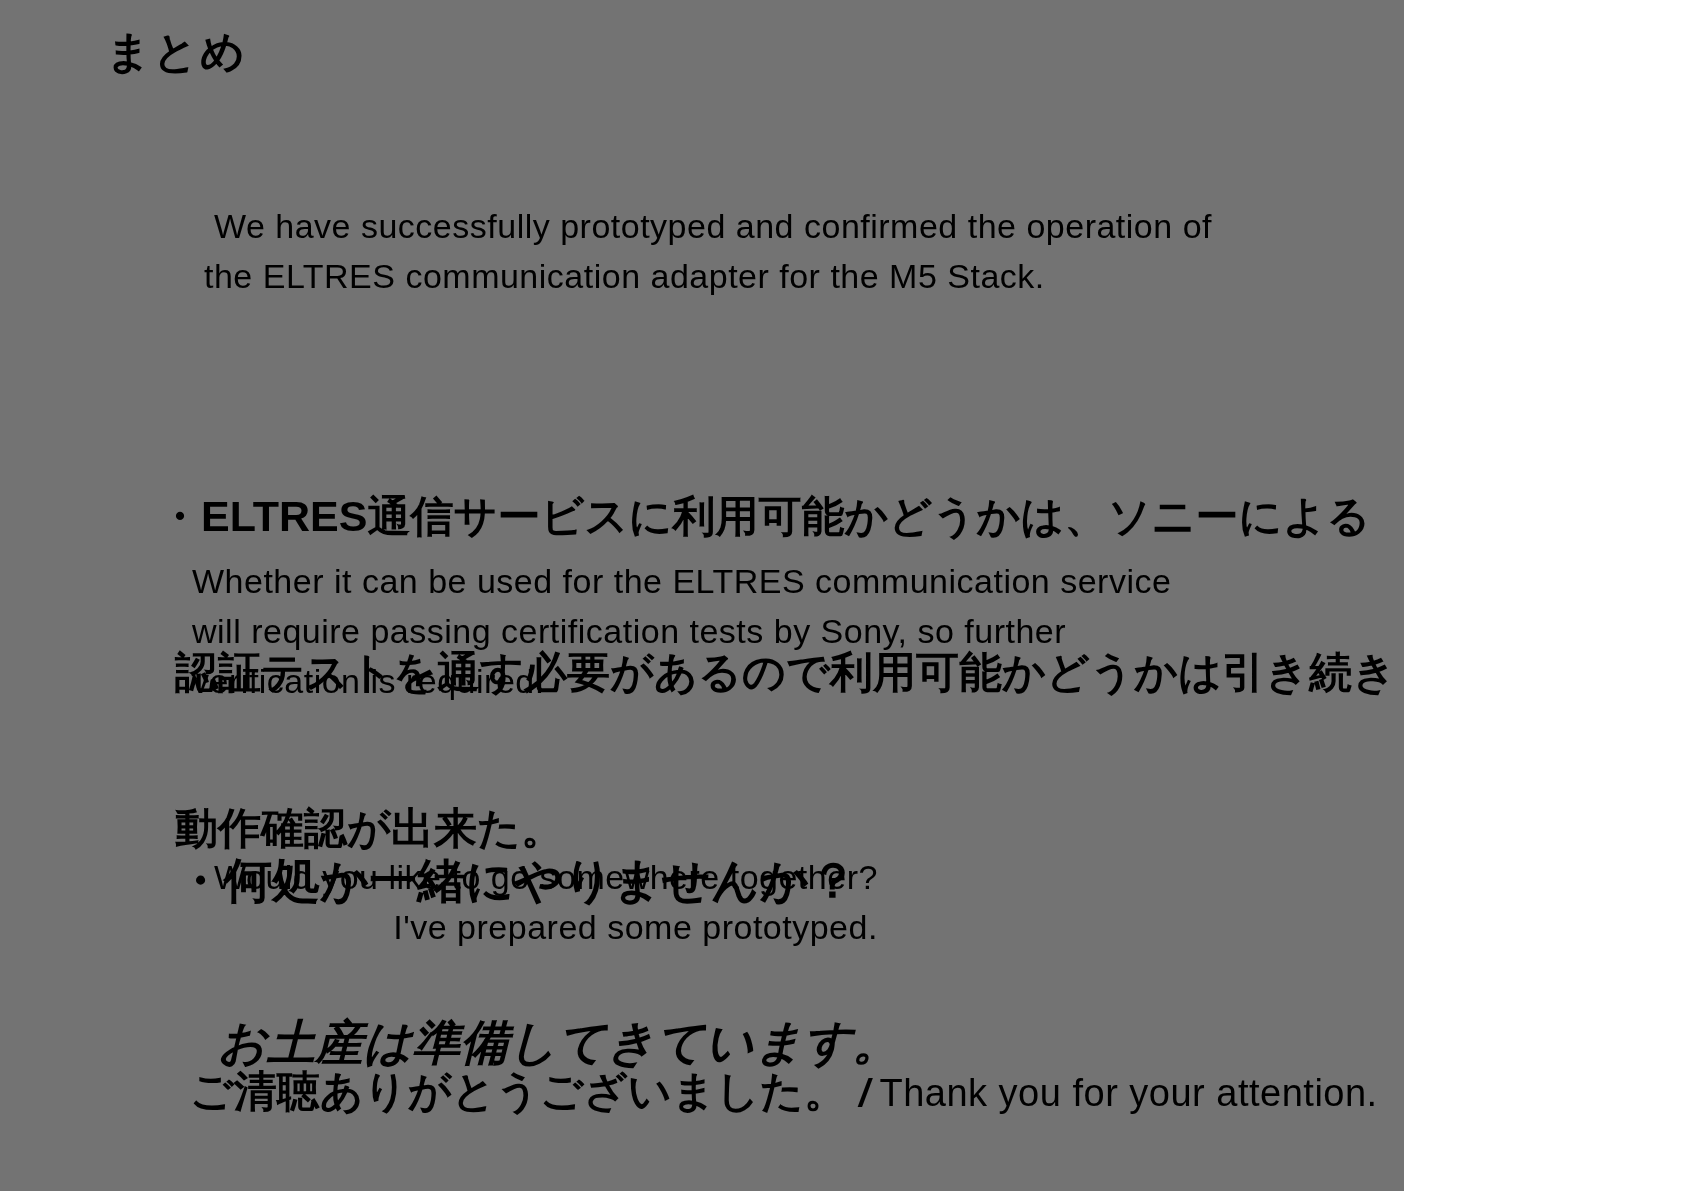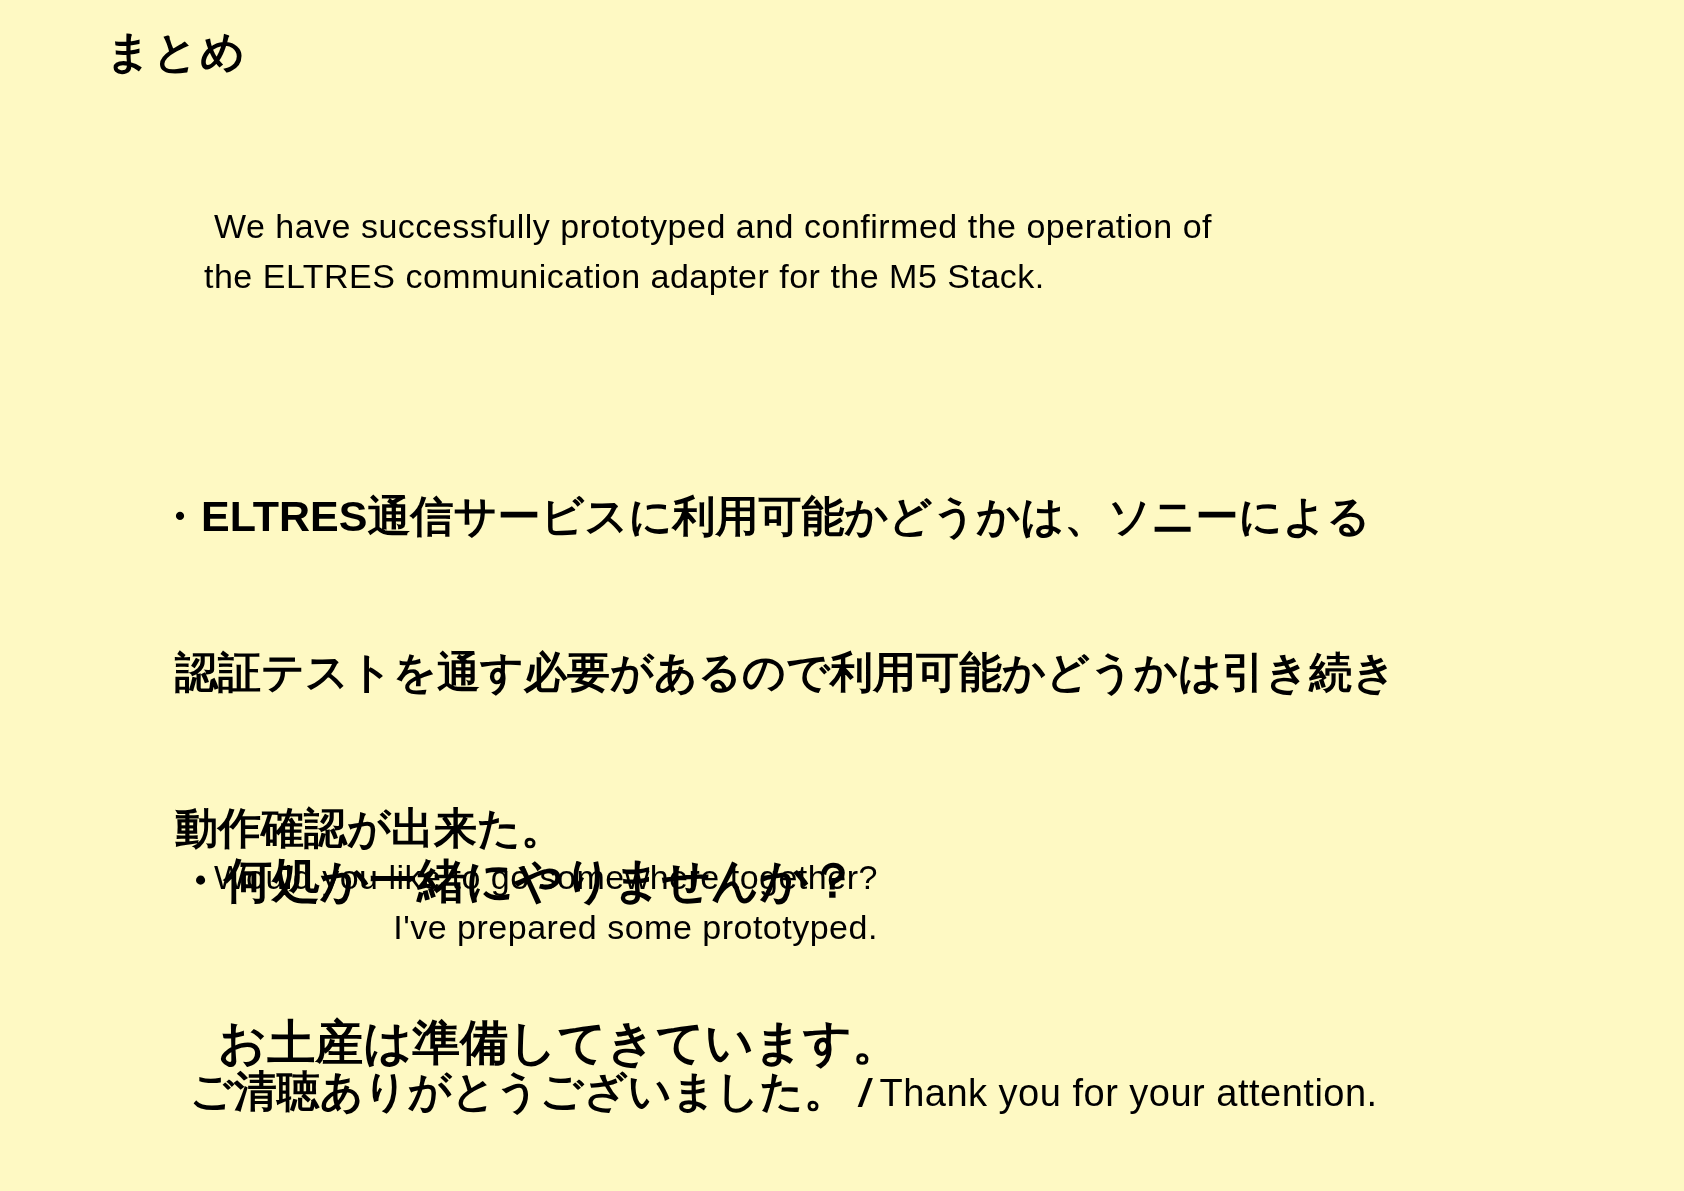--- a/index.html
+++ b/index.html
@@ -1,20 +1,20 @@
 <!DOCTYPE html>
 <html><head>
 <meta charset="utf-8">
 <style>
   html, body { margin: 0; padding: 0; }
   .slide {
     position: relative;
-    width: 1684px;
+    width: 1404px;
     height: 1191px;
-    background: #fef9c3;
+    background: #737373;
     color: #000000;
     font-family: "Liberation Sans", sans-serif;
     overflow: hidden;
   }
   .abs { position: absolute; }
 
   .title {
     left: 106px; top: 30px;
     font-size: 44px;
     font-weight: 700;
@@ -48,21 +48,21 @@
     font-size: 34px; line-height: 50px;
   }
 
   
   .b3-jp {
     left: 176px; top: 746px;
     font-size: 48px; line-height: 54px;
     font-weight: 700;
     white-space: pre;
   }
-  .b3-jp .cont { margin-left: 42px; }
+  .b3-jp .cont { margin-left: 42px; font-style: italic; }
   .b3-en {
     left: 214px; top: 852px;
     font-size: 34px; line-height: 50px; text-align: right;
   }
 
   .en { white-space: pre; letter-spacing: 0.5px; }
 
   
   .closing {
     left: 172px; top: 1054px;
@@ -94,20 +94,25 @@
   <section class="abs b1-en">
     <div class="en"> We have successfully prototyped and confirmed the operation of</div>
     <div class="en">the ELTRES communication adapter for the M5 Stack.</div>
   </section>
 
   <section class="abs b2-jp">
     <div>・ELTRES通信サービスに利用可能かどうかは、ソニーによる</div>
     <div class="cont">認証テストを通す必要があるので利用可能かどうかは引き続き</div>
     <div class="cont">動作確認が出来た。</div>
   </section>
+  <section class="abs b2-en">
+    <div class="en">Whether it can be used for the ELTRES communication service</div>
+    <div class="en">will require passing certification tests by Sony, so further</div>
+    <div class="en">verification is required.</div>
+  </section>
 
   <section class="abs b3-jp">
     <div>・何処か一緒にやりませんか？</div>
     <div class="cont">お土産は準備してきています。</div>
   </section>
   <section class="abs b3-en">
     <div class="en">Would you like to go somewhere together?</div>
     <div class="en">I've prepared some prototyped.</div>
   </section>
 

